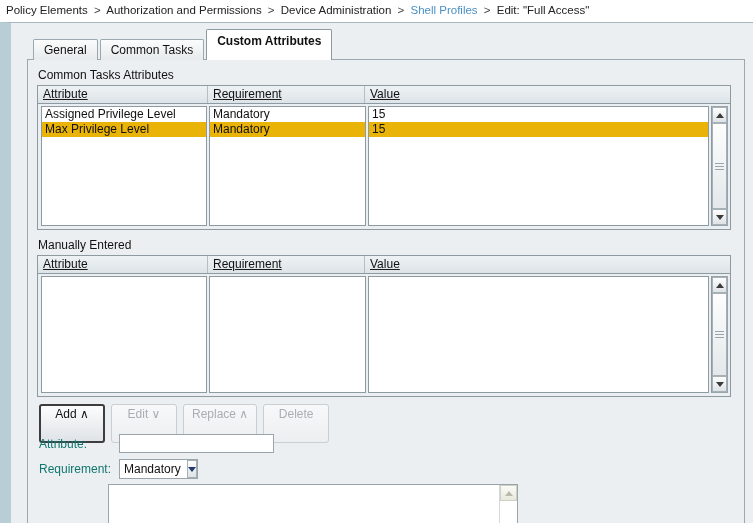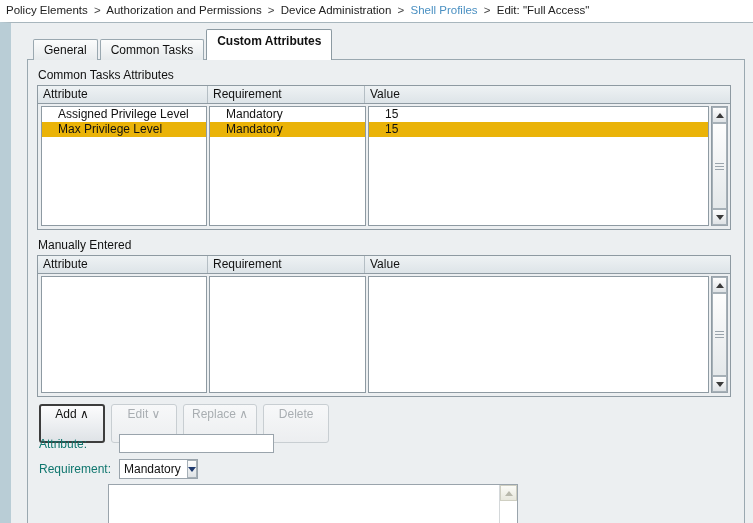--- a/index.html
+++ b/index.html
@@ -106,20 +106,21 @@
     color: #111;
     white-space: nowrap;
   }
 
   
   .grid {
     position: absolute;
     background: #eceff1;
     border: 1px solid #8e9aa2;
     box-sizing: border-box;
+    text-decoration: underline;
   }
   .grid-header {
     display: flex;
     height: 18px;
     background: linear-gradient(to bottom, #eef2f4 0%, #dde4e8 100%);
     border-bottom: 1px solid #8e9aa2;
     box-sizing: border-box;
   }
   .grid-header .hcell {
     line-height: 17px;
@@ -147,21 +148,21 @@
     border: 1px solid #8e9aa2;
     box-sizing: border-box;
     overflow: hidden;
     position: relative;
     margin-right: 2px;
   }
   .col-pane:last-of-type { margin-right: 0; }
   .cell {
     height: 15px;
     line-height: 15px;
-    padding-left: 16px;
+    padding-left: 3px;
     font-size: 12px;
     color: #111;
     white-space: nowrap;
     overflow: hidden;
     box-sizing: border-box;
   }
   .cell.selected { background: #eab308; }
 
   
   .vscroll {

